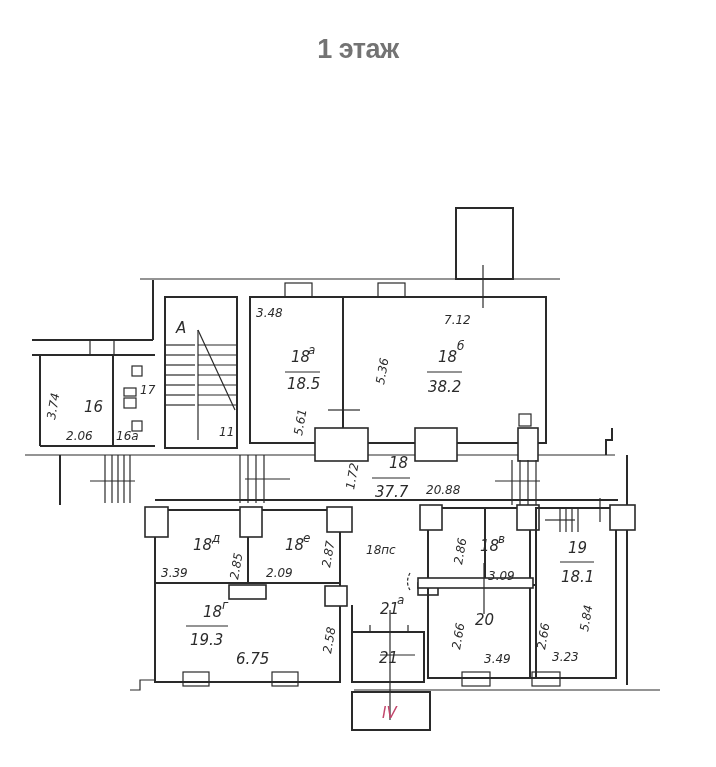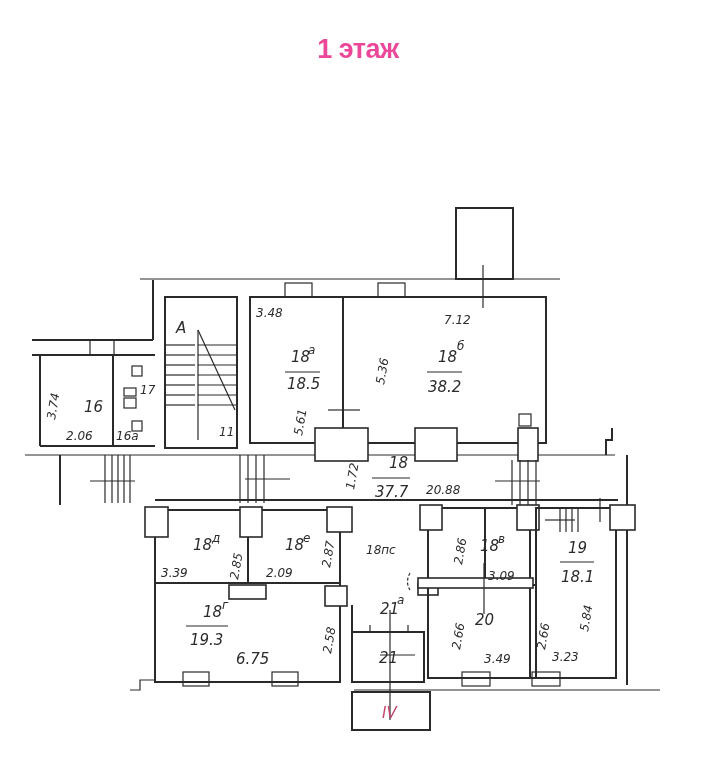--- a/index.html
+++ b/index.html
@@ -1,17 +1,17 @@
 <!DOCTYPE html>
 <html><head>
   <meta charset="utf-8">
   <style>
     html, body { margin: 0; padding: 0; background: #ffffff; }
     body { width: 716px; height: 767px; position: relative; overflow: hidden; font-family: "Liberation Sans", sans-serif; }
-    .title { position: absolute; top: 34px; left: 0; width: 716px; text-align: center; font-family: "Liberation Sans", sans-serif; font-weight: bold; font-size: 27px; color: #ec4899; letter-spacing: -0.5px; }
+    .title { position: absolute; top: 34px; left: 0; width: 716px; text-align: center; font-family: "Liberation Sans", sans-serif; font-weight: bold; font-size: 27px; color: #737373; letter-spacing: -0.5px; }
     svg.plan { position: absolute; left: 0; top: 0; }
     .w { stroke: #2a2a2a; stroke-width: 2; fill: none; }
     .wt { stroke: #2a2a2a; stroke-width: 1.2; fill: none; }
     .wf { stroke: #2a2a2a; stroke-width: 1.6; fill: #ffffff; }
     .hand { font-family: "DejaVu Sans", sans-serif; font-style: italic; fill: #2b2b2b; }
     .lbl { font-size: 15px; }
     .sm { font-size: 12px; }
     .red { fill: #c2456b; }
   </style>
 </head>

